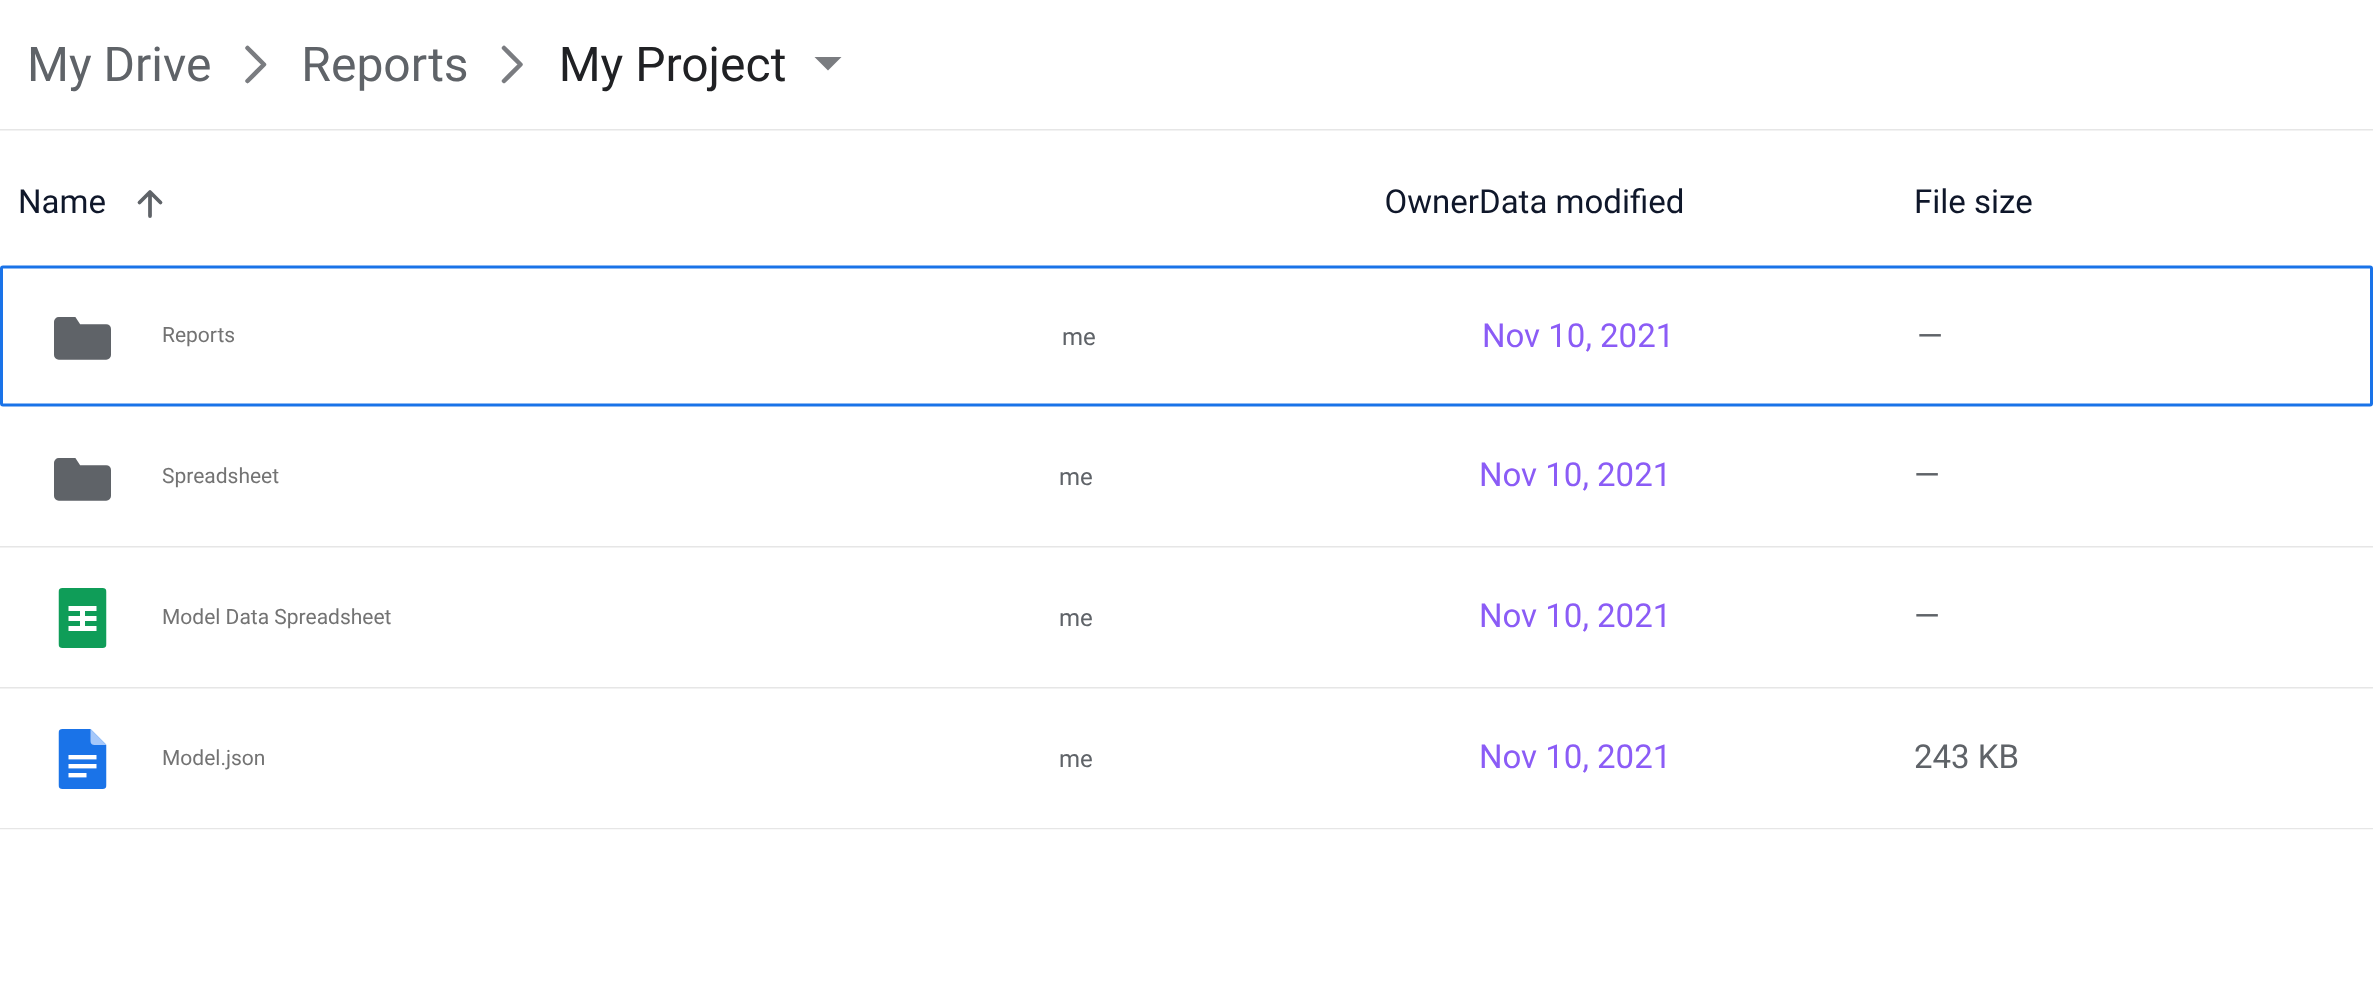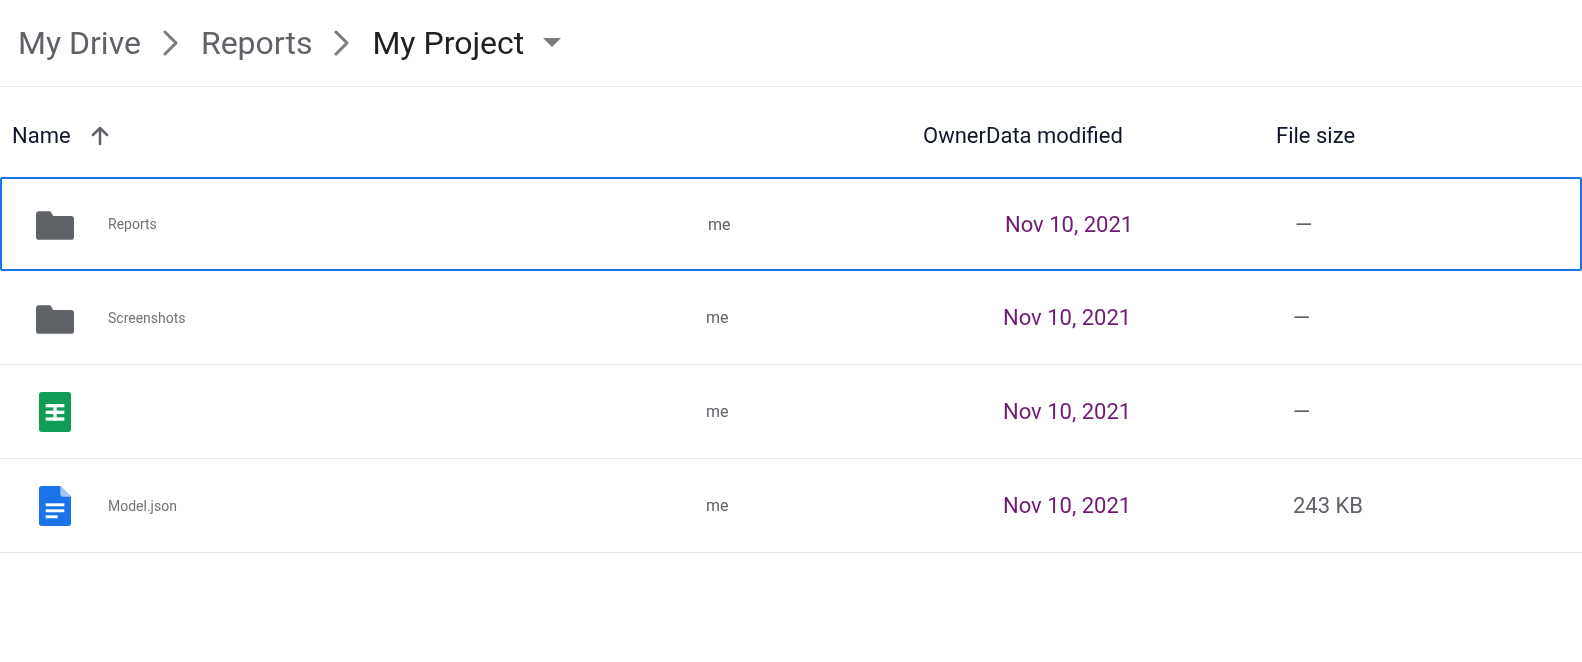--- a/index.html
+++ b/index.html
@@ -72,21 +72,21 @@
     gap: 34px;
     padding-left: 24px;
   }
   .file-row.selected .file-name-cell { padding-left:22px; }
   .file-name-text {
     color: #737373;
     font-size: 14px;
     font-weight: 400;
   }
   .file-owner { flex:0 0 280px; color:#5f6368; font-size:16px;}
-  .file-modified { flex:0 0 290px; color:#701a75; font-size:22px;margin-left:17px;}
+  .file-modified { flex:0 0 290px; color:#8b5cf6; font-size:22px;}
   .file-size { flex:1; color:#5f6368; font-size:22px;}
   .icon-folder { width:38px; height:32px; }
   .icon-sheet, .icon-doc { width:32px; height:40px; }
   .icon-wrap { width:38px; display:flex; justify-content:center;}
 </style>
 </head>
 <body>
 
 <div class="breadcrumb">
   <span class="crumb">My Drive</span>
@@ -139,37 +139,38 @@
       <div class="file-modified">Nov 10, 2021</div>
       <div class="file-size">—</div>
     </div>
     <div class="file-row">
       <div class="file-name-cell">
         <span class="icon-wrap">
           <svg class="icon-folder" viewBox="0 0 24 20">
             <path fill="#5f6368" d="M2 2h7l2 3h11a2 2 0 0 1 2 2v11a2 2 0 0 1-2 2H2a2 2 0 0 1-2-2V4a2 2 0 0 1 2-2z"></path>
           </svg>
         </span>
-        <span class="file-name-text">Screenshots</span>
+        <span class="file-name-text">Spreadsheet</span>
       </div>
       <div class="file-owner">me</div>
       <div class="file-modified">Nov 10, 2021</div>
       <div class="file-size">—</div>
     </div>
     <div class="file-row">
       <div class="file-name-cell">
         <span class="icon-wrap">
           <svg class="icon-sheet" viewBox="0 0 24 30">
             <rect width="24" height="30" rx="2" fill="#0f9d58"></rect>
             <rect x="5" y="9" width="14" height="2.5" fill="#fff"></rect>
             <rect x="5" y="14" width="14" height="2.5" fill="#fff"></rect>
             <rect x="5" y="19" width="14" height="2.5" fill="#fff"></rect>
             <rect x="10.75" y="9" width="2.5" height="12.5" fill="#fff"></rect>
           </svg>
         </span>
+        <span class="file-name-text">Model Data Spreadsheet</span>
       </div>
       <div class="file-owner">me</div>
       <div class="file-modified">Nov 10, 2021</div>
       <div class="file-size">—</div>
     </div>
     <div class="file-row">
       <div class="file-name-cell">
         <span class="icon-wrap">
           <svg class="icon-doc" viewBox="0 0 24 30">
             <path fill="#1a73e8" d="M2 0h14l8 8v20a2 2 0 0 1-2 2H2a2 2 0 0 1-2-2V2a2 2 0 0 1 2-2z"></path>

